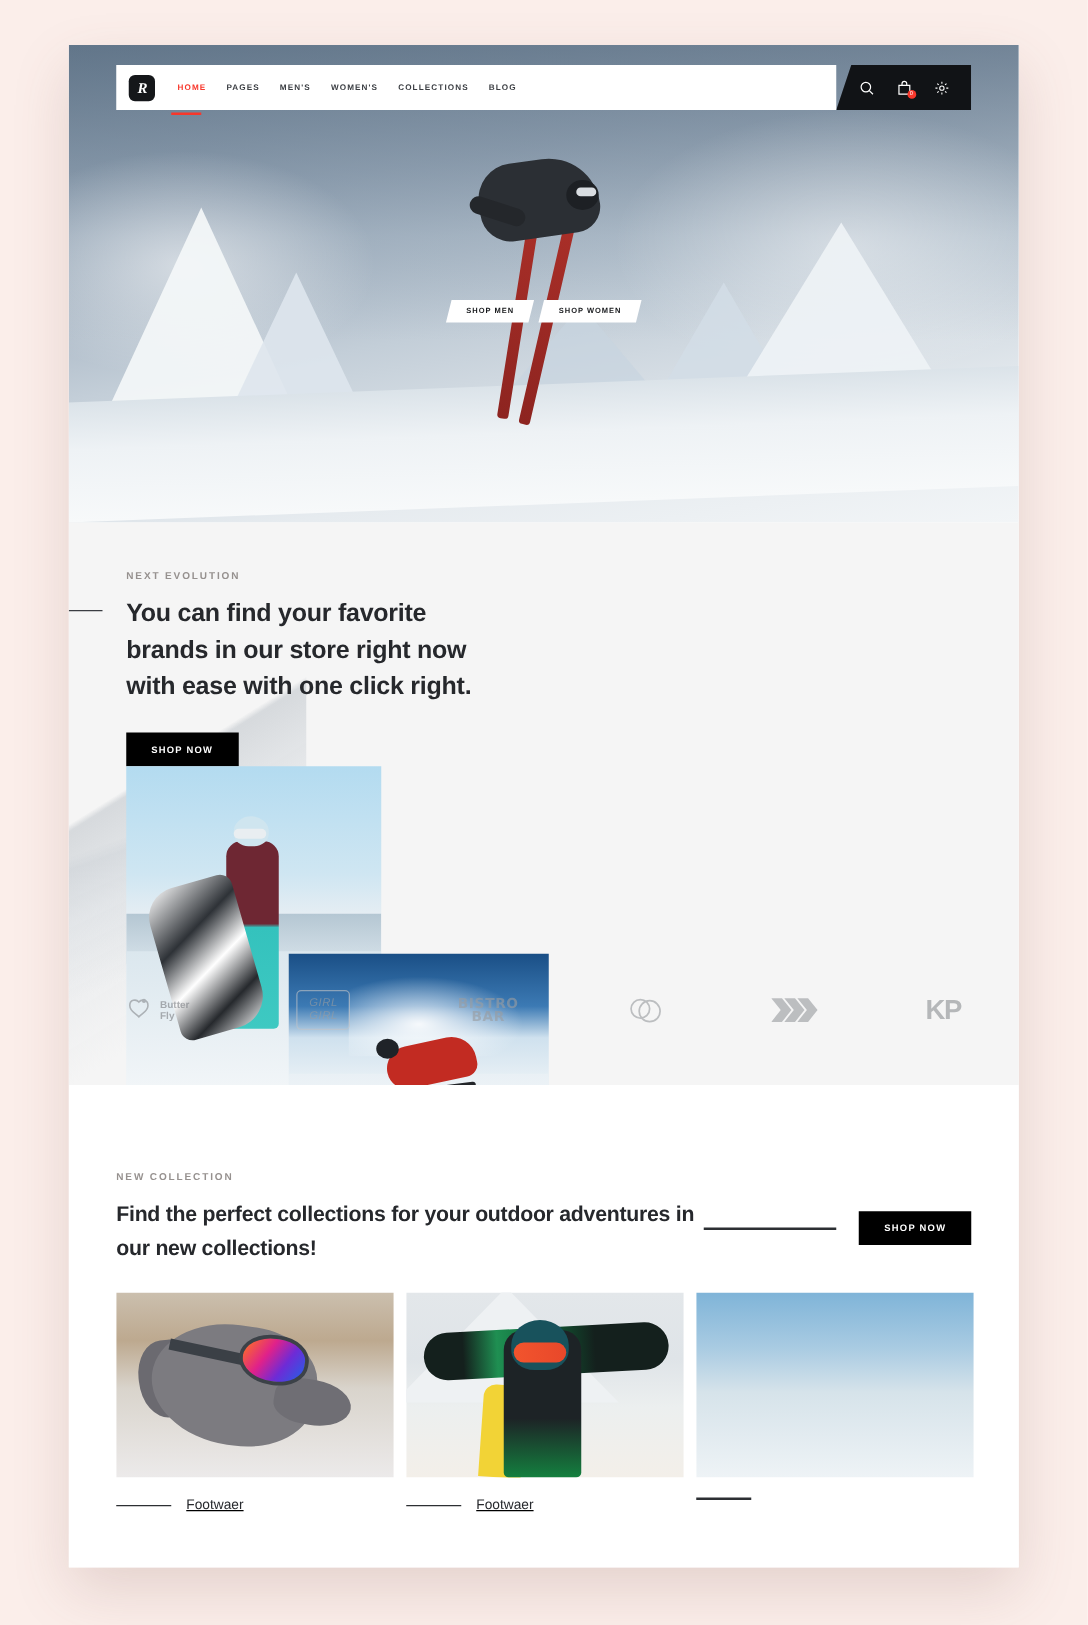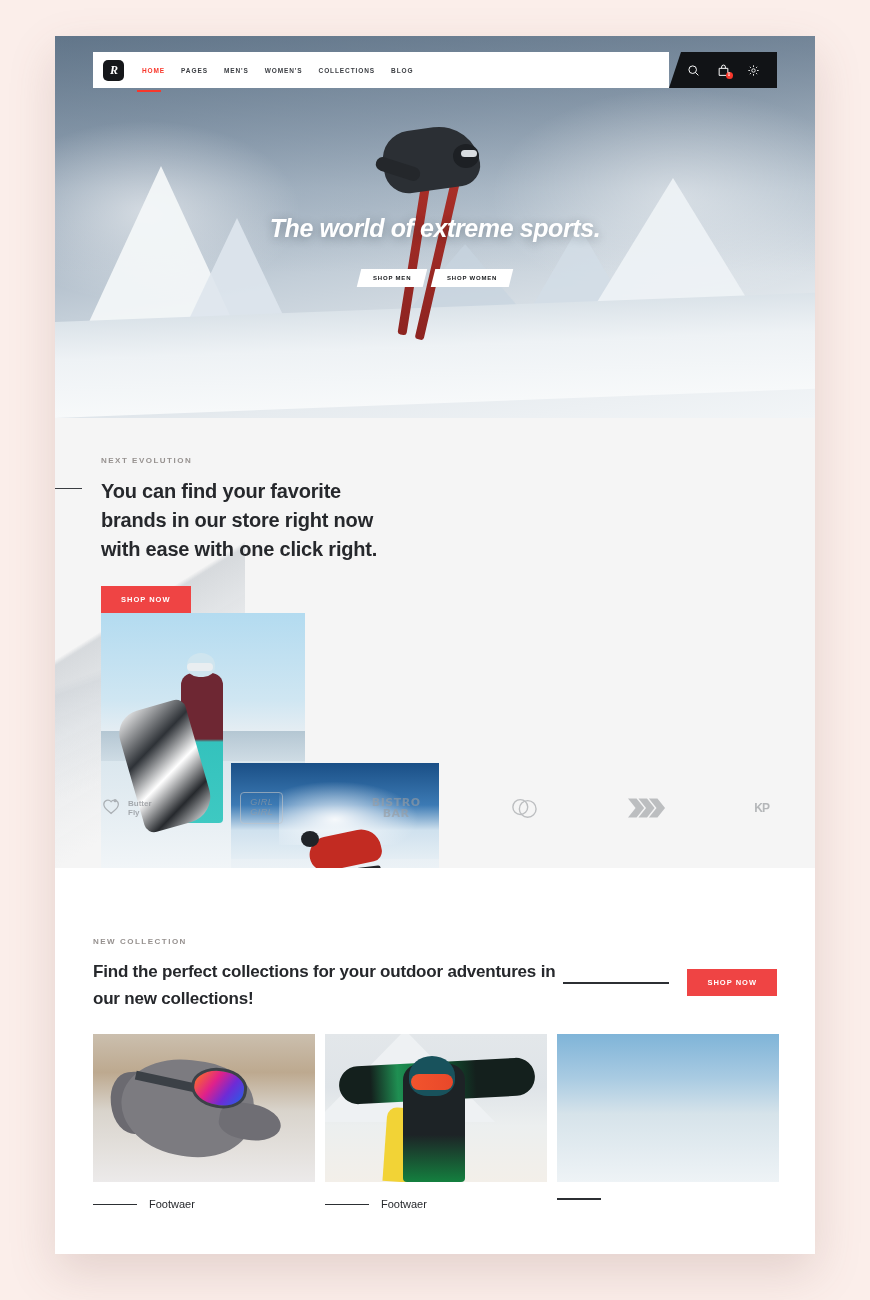--- a/index.html
+++ b/index.html
@@ -206,21 +206,21 @@
     position: absolute; left: -57px; top: 42px;
     width: 38px; height: 1px; background: #3a3d42;
   }
   .s2-heading {
     font-size: 20px; font-weight: bold;
     color: #26282c; line-height: 1.45;
     letter-spacing: -0.2px;
   }
   .btn-red {
     display: inline-block;
-    background: #ef4444; color: #fff;
+    background: #000000; color: #fff;
     font-size: 7.5px; font-weight: bold;
     letter-spacing: 1px; text-transform: uppercase;
     padding: 9px 20px; margin-top: 22px;
     cursor: pointer; border: none;
     font-family: "Liberation Sans", sans-serif;
   }
   .s2-photos { position: relative; flex: 1; height: 300px; }
   .photo {
     position: absolute;
     overflow: hidden;
@@ -306,21 +306,21 @@
   }
   .gp-text {
     font-size: 9px; font-weight: normal; font-style: italic;
     color: #9a9da1; line-height: 1.1; letter-spacing: 0.5px;
   }
   .bistro-text {
     font-size: 11px; font-weight: bold; color: #9a9da1;
     line-height: 1.05; letter-spacing: 0.5px; text-align: center;
     font-family: "DejaVu Sans", sans-serif;
   }
-  .kp-text { font-size: 12px; font-weight: bold; color: #8e9296; letter-spacing: -1px; }
+  .kp-text { font-size: 22px; font-weight: bold; color: #8e9296; letter-spacing: -1px; }
 
   
   .section-collection {
     position: relative;
     background: #ffffff;
     padding: 36px 0 0 0;
     height: 386px;
   }
   .s3-head {
     display: flex; align-items: flex-end;
@@ -332,20 +332,21 @@
     color: #26282c; line-height: 1.6;
     letter-spacing: -0.2px;
   }
   .s3-right { display: flex; align-items: center; gap: 18px; padding-bottom: 16px; }
   .s3-rule { width: 106px; height: 1.4px; background: #2c2f33; }
 
   .cards {
     display: flex; gap: 10px;
     padding: 22px 0 0 38px;
     overflow: hidden;
+    text-decoration: underline;
   }
   .card { width: 222px; flex-shrink: 0; }
   .card-img {
     width: 100%; height: 148px; overflow: hidden; position: relative;
   }
   .card-caption {
     display: flex; align-items: center; gap: 12px;
     margin-top: 16px;
   }
   .card-line { width: 44px; height: 1.4px; background: #2c2f33; }
@@ -530,21 +531,20 @@
         <div class="nav-icon">
           <svg width="13" height="13" viewBox="0 0 24 24" fill="none" stroke="#ffffff" stroke-width="1.6">
             <circle cx="12" cy="12" r="3.2"></circle>
             <path d="M12 2.5v3M12 18.5v3M2.5 12h3M18.5 12h3M5.2 5.2l2.1 2.1M16.7 16.7l2.1 2.1M18.8 5.2l-2.1 2.1M7.3 16.7l-2.1 2.1"></path>
           </svg>
         </div>
       </div>
     </nav>
 
     <div class="hero-content">
-      <h1 class="hero-title">The world of extreme sports.</h1>
       <div class="hero-buttons">
         <div class="hero-btn">
           <span>SHOP MEN</span>
         </div>
         <div class="hero-btn">
           <span>SHOP WOMEN</span>
         </div>
       </div>
     </div>
   </section>

